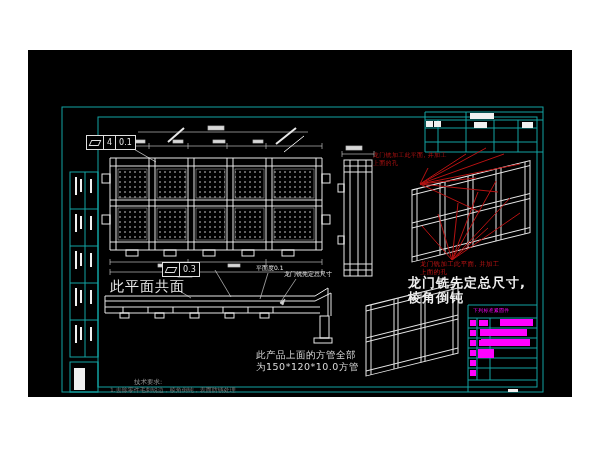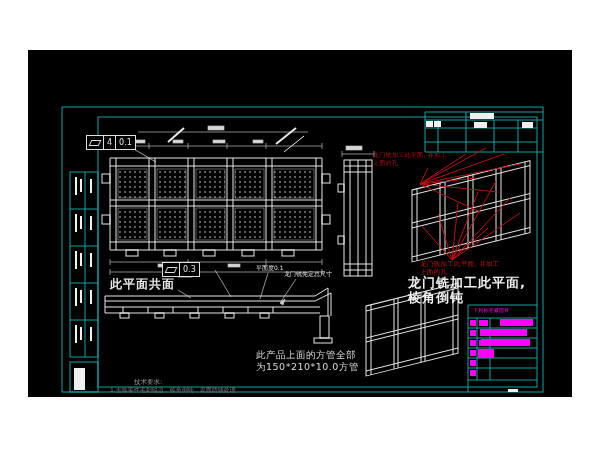--- a/index.html
+++ b/index.html
@@ -6,21 +6,21 @@
   .page{position:relative;width:600px;height:450px;background:#ffffff;overflow:hidden;
         font-family:"DejaVu Sans",sans-serif;}
   .canvas{position:absolute;left:28px;top:50px;width:544px;height:347px;background:#000000;}
   .canvas svg{position:absolute;left:0;top:0;}
   .ov{position:absolute;white-space:nowrap;line-height:1.15;}
   .white-note{color:#efefef;font-weight:bold;font-size:13px;letter-spacing:1px;}
   .tube-note{color:#dcdcdc;font-size:9.5px;letter-spacing:0.5px;padding-left:6px;}
   .red-note{color:#b51212;font-size:6px;letter-spacing:0.3px;}
   .red-note2{color:#c01414;font-size:6.5px;letter-spacing:0.3px;}
   .small-white{color:#e8e8e8;font-size:6px;}
-  .coplanar{color:#e8e8e8;font-size:12px;font-weight:bold;letter-spacing:1px;}
+  .coplanar{color:#e8e8e8;font-size:14px;font-weight:normal;letter-spacing:1px;}
   .tech1{color:#9a9a9a;font-size:6.5px;}
   .tech2{color:#7a7a7a;font-size:6px;}
   .mag-head{color:#ff00ff;font-size:5px;letter-spacing:0.2px;}
   .gdt{position:absolute;display:flex;align-items:center;background:#000;
        border:1px solid #e0e0e0;color:#e8e8e8;font-size:8px;height:13px;}
   .gdt .cell{padding:0 3px;border-left:1px solid #e0e0e0;display:flex;align-items:center;height:100%;}
   .gdt .cell:first-child{border-left:none;}
   .flat-sym{display:inline-block;width:8px;height:4px;border:1px solid #e0e0e0;transform:skewX(-25deg);}
 </style>
 </head>
@@ -307,24 +307,24 @@
     <div class="ov coplanar" style="left:82px;top:228px;">此平面共面</div>
     <div class="ov small-white" style="left:228px;top:215px;">平面度0.1</div>
     <div class="ov small-white" style="left:256px;top:221px;">龙门铣先定总尺寸</div>
 
     <div class="ov red-note" style="left:345px;top:102px;">龙门铣加工此平面, 并加工</div>
     <div class="ov red-note" style="left:345px;top:110px;">上面的孔</div>
 
     <div class="ov red-note2" style="left:392px;top:211px;">龙门铣加工此平面, 并加工</div>
     <div class="ov red-note2" style="left:392px;top:219px;">上面的孔</div>
 
-    <div class="ov white-note" style="left:380px;top:226px;">龙门铣加工此平面,</div>
+    <div class="ov white-note" style="left:380px;top:226px;">龙门铣先定总尺寸,</div>
     <div class="ov white-note" style="left:380px;top:241px;">棱角倒钝</div>
 
     <div class="ov tube-note" style="left:222px;top:300px;">此产品上面的方管全部</div>
-    <div class="ov tube-note" style="left:222px;top:312px;">为150*210*10.0方管</div>
+    <div class="ov tube-note" style="left:222px;top:312px;">为150*120*10.0方管</div>
 
     <div class="ov tech1" style="left:74px;top:329px;margin-left:32px;">技术要求:</div>
     <div class="ov tech2" style="left:82px;top:337px;">1.去除零件毛刺锐边，棱角倒钝，表面防锈处理</div>
 
     <div class="ov mag-head" style="left:445px;top:258px;">下列标准紧固件</div>
   </div>
 </div>
 
 </body></html>

